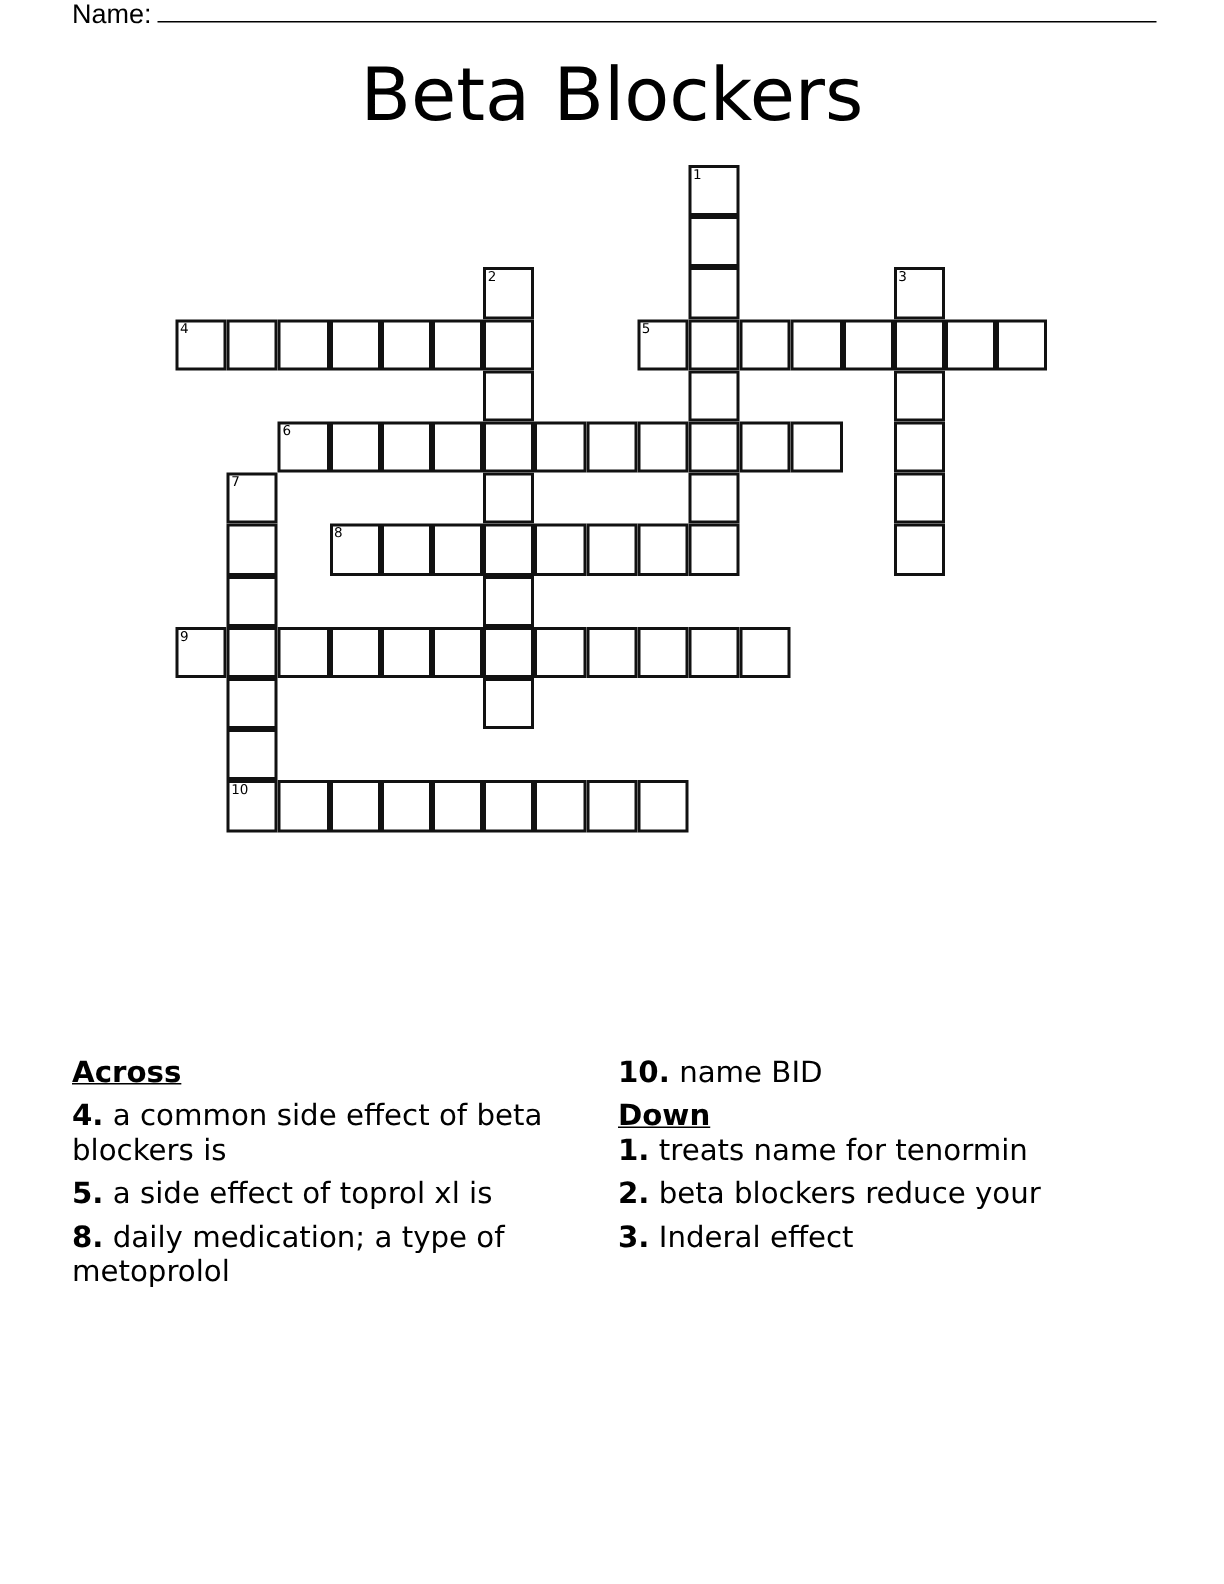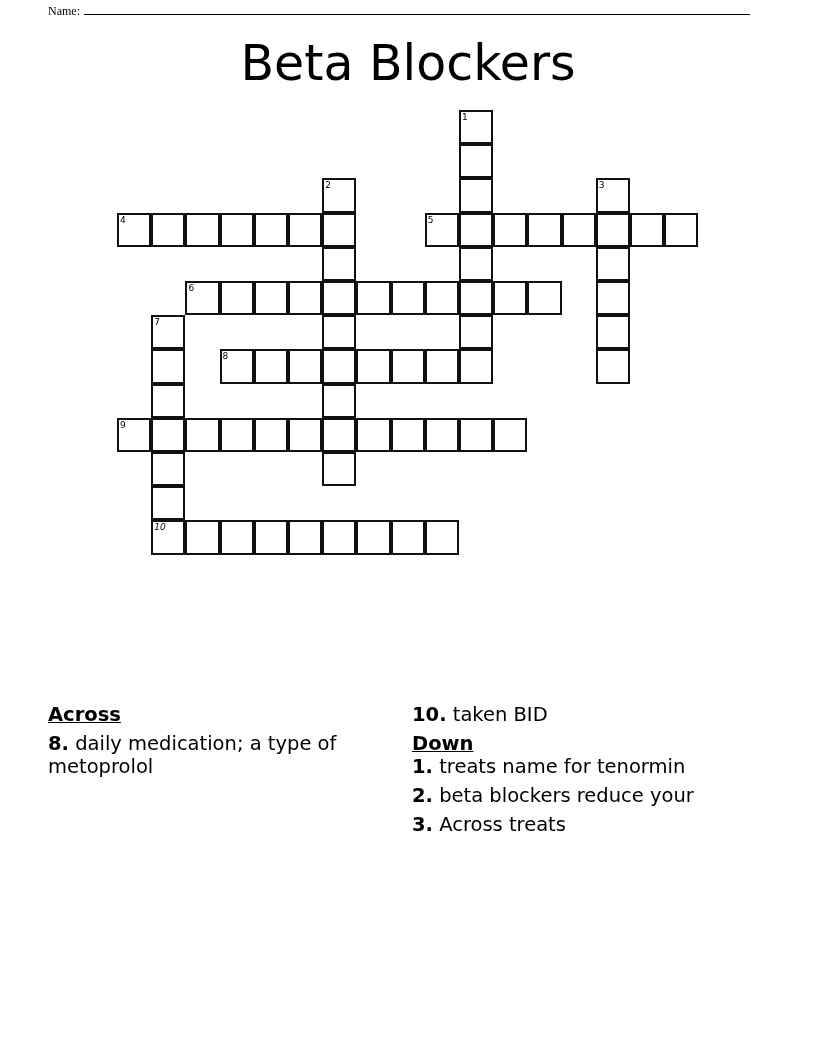--- a/index.html
+++ b/index.html
@@ -1,17 +1,17 @@
 <!DOCTYPE html>
 <html><head>
 <meta charset="utf-8">
 <style>
   html, body { margin: 0; padding: 0; background: #ffffff; }
   body { width: 816px; height: 1056px; position: relative; overflow: hidden; color: #000; }
-  .name-row { position: absolute; left: 48px; top: 0px; font-family: Liberation Serif, serif; font-size: 12px; line-height: 18px; }
+  .name-row { position: absolute; left: 48px; top: 0px; font-family: Liberation Sans, sans-serif; font-size: 18px; line-height: 18px; }
   .name-line { display: inline-block; width: 666px; border-bottom: 1px solid #000; height: 14px; vertical-align: baseline; margin-left: 4px; }
   .title { position: absolute; left: 0; width: 816px; top: 32px; text-align: center; font-family: "DejaVu Sans", sans-serif; font-size: 49px; line-height: 64px; letter-spacing: 0px; }
   .grid { position: absolute; left: 0; top: 0; width: 816px; height: 600px; }
   .cell { position: absolute; width: 34.2px; height: 34.2px; box-sizing: border-box; border: 2px solid #111; background: #fff; }
   .cell .num { position: absolute; left: 1px; top: 0px; font-family: "DejaVu Sans", sans-serif; font-size: 9px; line-height: 10px; }
   .clues { position: absolute; top: 703px; font-family: "DejaVu Sans", sans-serif; font-size: 19.5px; line-height: 23px; }
   .clues.left { left: 48px; width: 340px; }
   .clues.right { left: 412px; width: 350px; }
   .clue-heading { text-decoration: underline; font-weight: bold; margin-bottom: 6px; }
   .clue { margin-bottom: 6px; }
@@ -84,21 +84,21 @@
     <div class="cell" style="left: 493.2px; top: 281px;"></div>
     <div class="cell" style="left: 527.4px; top: 281px;"></div>
     <div class="cell" style="left: 151.2px; top: 315.2px;">
       <span class="num">7</span>
     </div>
     <div class="cell" style="left: 151.2px; top: 349.4px;"></div>
     <div class="cell" style="left: 151.2px; top: 383.6px;"></div>
     <div class="cell" style="left: 151.2px; top: 417.8px;"></div>
     <div class="cell" style="left: 151.2px; top: 452px;"></div>
     <div class="cell" style="left: 151.2px; top: 486.2px;"></div>
-    <div class="cell" style="left: 151.2px; top: 520.4px; font-style: italic;">
+    <div class="cell" style="left: 151.2px; top: 520.4px;">
       <span class="num">10</span>
     </div>
     <div class="cell" style="left: 219.6px; top: 349.4px;">
       <span class="num">8</span>
     </div>
     <div class="cell" style="left: 253.8px; top: 349.4px;"></div>
     <div class="cell" style="left: 288px; top: 349.4px;"></div>
     <div class="cell" style="left: 356.4px; top: 349.4px;"></div>
     <div class="cell" style="left: 390.6px; top: 349.4px;"></div>
     <div class="cell" style="left: 424.8px; top: 349.4px;"></div>
@@ -119,22 +119,24 @@
     <div class="cell" style="left: 253.8px; top: 520.4px;"></div>
     <div class="cell" style="left: 288px; top: 520.4px;"></div>
     <div class="cell" style="left: 322.2px; top: 520.4px;"></div>
     <div class="cell" style="left: 356.4px; top: 520.4px;"></div>
     <div class="cell" style="left: 390.6px; top: 520.4px;"></div>
     <div class="cell" style="left: 424.8px; top: 520.4px;"></div>
   </div>
 
 <div class="clues left">
   <div class="clue-heading">Across</div>
+  <div class="clue"><span class="n">4.</span> <span>a common side effect of beta blockers is</span></div>
+  <div class="clue"><span class="n">5.</span> <span>a side effect of toprol xl is</span></div>
   <div class="clue"><span class="n">8.</span> <span>daily medication; a type of metoprolol</span></div>
 </div>
 
 <div class="clues right">
-  <div class="clue"><span class="n">10.</span> <span>taken BID</span></div>
+  <div class="clue"><span class="n">10.</span> <span>name BID</span></div>
   <div class="clue-heading" style="margin-bottom:0">Down</div>
   <div class="clue"><span class="n">1.</span> <span>treats name for tenormin</span></div>
   <div class="clue"><span class="n">2.</span> <span>beta blockers reduce your</span></div>
-  <div class="clue"><span class="n">3.</span> <span>Across treats</span></div>
+  <div class="clue"><span class="n">3.</span> <span>Inderal effect</span></div>
 </div>
 
 </body></html>

